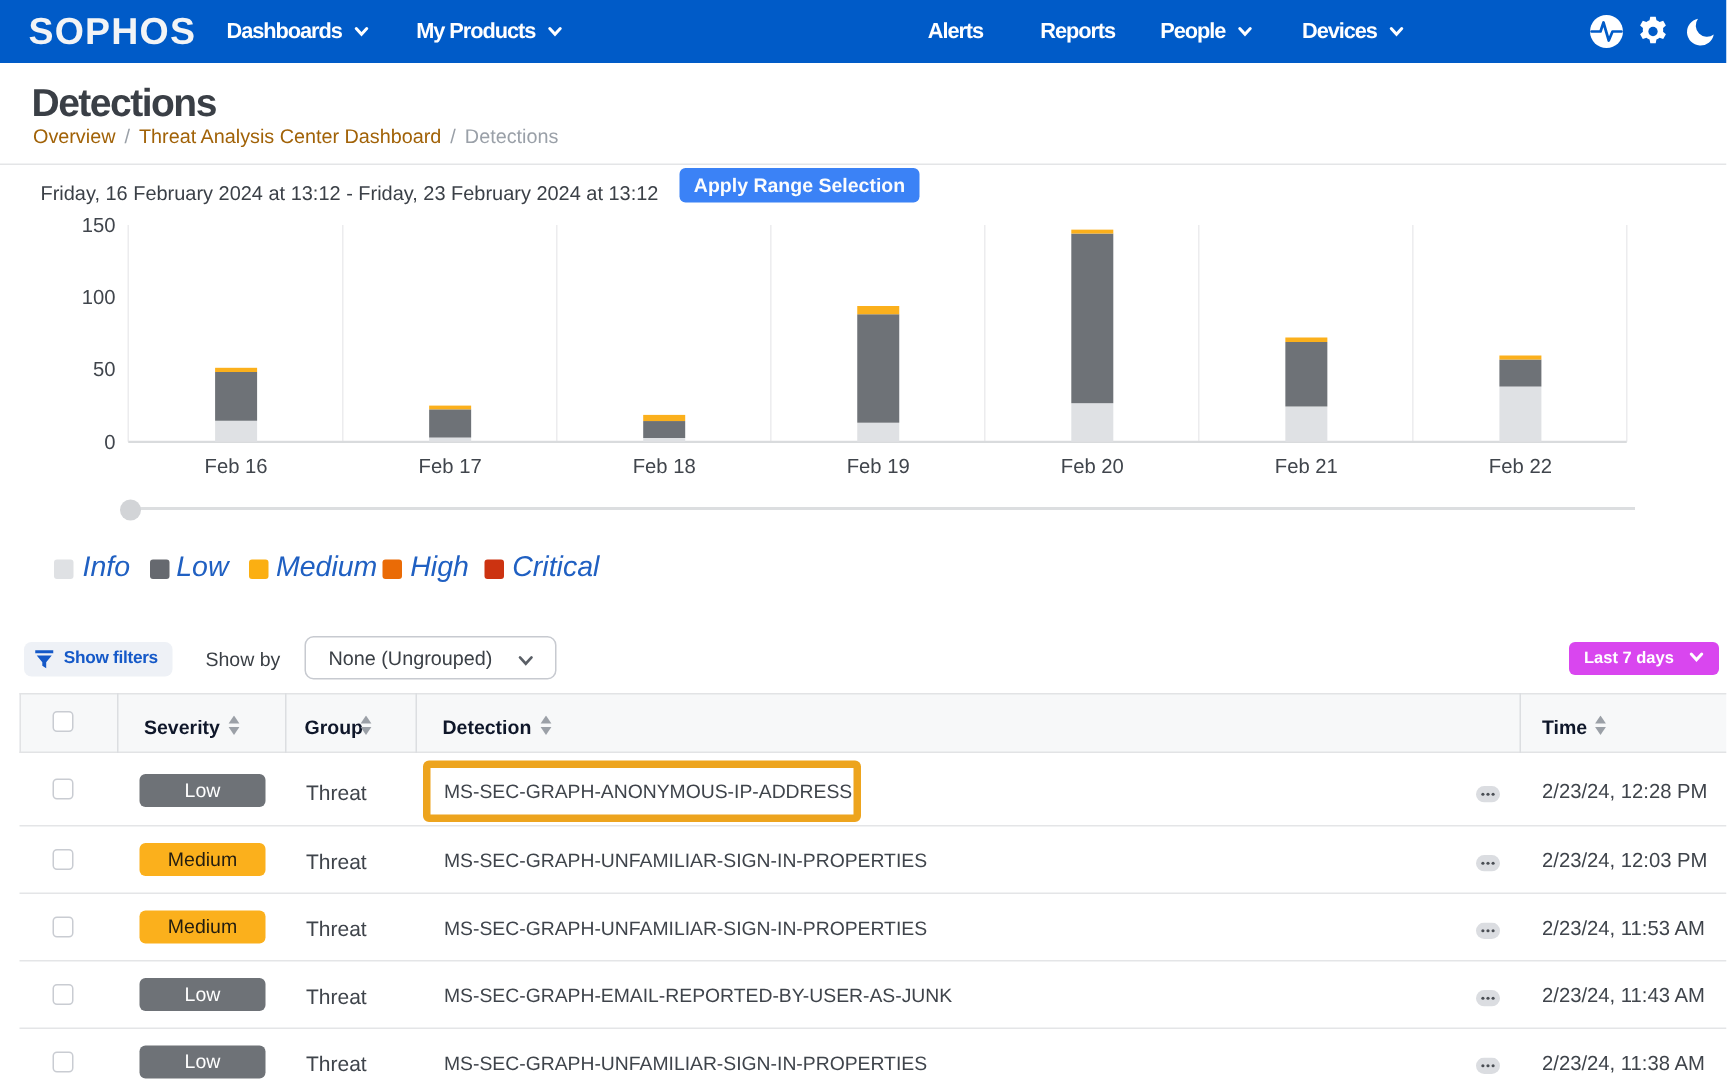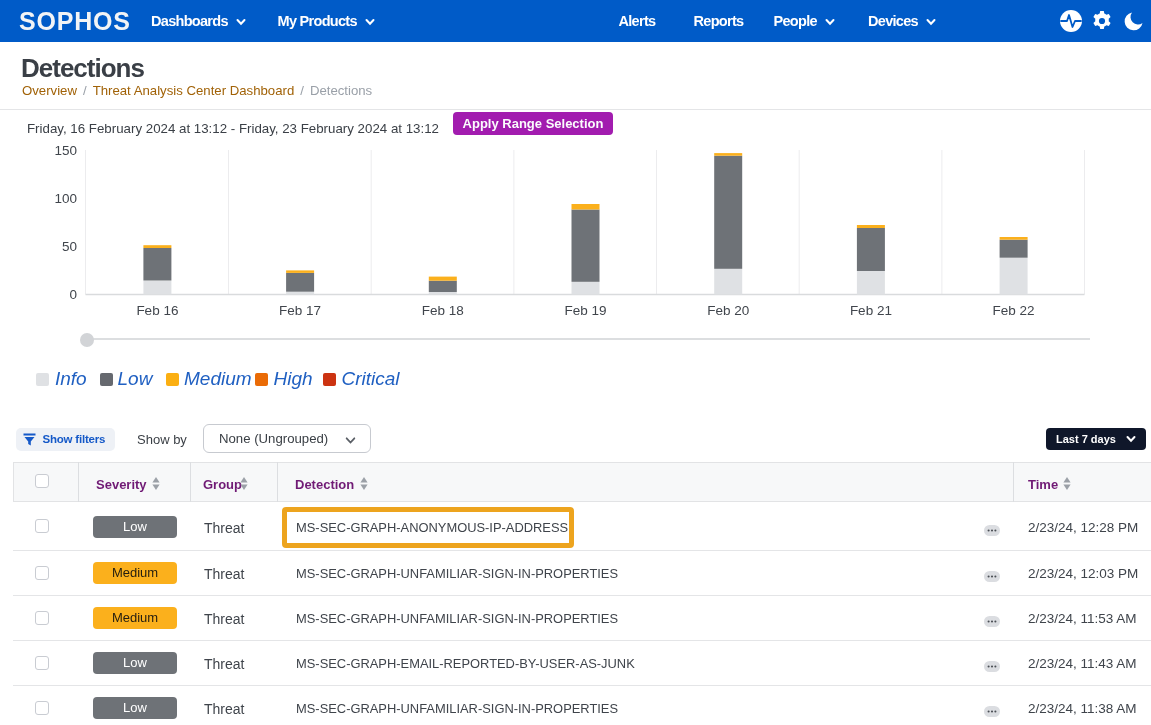--- a/index.html
+++ b/index.html
@@ -17,41 +17,41 @@
 
   
   #h1 { position:absolute; left:21px; top:53px; font-size:26px; font-weight:bold; color:#3a3f46; letter-spacing:-1px;}
   #crumbs { position:absolute; left:22px; top:83px; font-size:13.2px; color:#9aa0a8; }
   #crumbs a { color:#a16207; text-decoration:none; }
   #crumbs .sl { margin:0 6px; color:#9aa0a8; }
   #hr1 { position:absolute; left:0; top:109px; width:1151px; height:1px; background:#e4e5e7; }
 
   
   #daterange { position:absolute; left:27px; top:120.5px; font-size:13.3px; color:#3b4047; }
-  #applybtn { position:absolute; left:453px; top:112px; width:160px; height:23px; background:#a21caf;
+  #applybtn { position:absolute; left:453px; top:112px; width:160px; height:23px; background:#3b82f6;
     border-radius:4px; color:#fbfcfd; font-size:13px; font-weight:bold; text-align:center; line-height:23px; }
 
   
   .lg-sq { position:absolute; top:372.5px; width:13px; height:13px; border-radius:2px; }
   .lg-tx { position:absolute; top:371px; font-size:19px; line-height:16px; color:#2060c2;font-style:italic; }
 
   
   #showfilters { position:absolute; left:15.5px; top:428px; width:99.5px; height:23px; background:#eef1f6;
     border-radius:5px; color:#1559c8; font-size:11.5px; font-weight:bold; letter-spacing:-0.2px; line-height:23px; }
   #groupby { position:absolute; left:137px; top:432px; font-size:13px; color:#3a3f45; }
   #select { position:absolute; left:203px; top:424px; width:168px; height:29px; border:1px solid #c7cad0;
     border-radius:6px; background:#fff; font-size:13.2px; color:#3b4046; line-height:27px; padding-left:15px; }
-  #last7 { position:absolute; left:1046px; top:428px; width:100px; height:22px; background:#0f172a;
+  #last7 { position:absolute; left:1046px; top:428px; width:100px; height:22px; background:#d946ef;
     border-radius:4px; color:#fff; font-size:11px; font-weight:bold; line-height:22px; text-align:center; }
 
   
   #thead { position:absolute; left:13px; top:462px; width:1138px; height:40px; background:#f7f8f9;
     border-top:1px solid #e2e3e5; border-bottom:1px solid #e2e3e5; border-left:1px solid #e2e3e5;}
   .vline { position:absolute; top:462px; width:1px; height:40px; background:#dcdee1; }
-  .th { position:absolute; font-size:13px; font-weight:bold; color:#701a75; top:477px;text-align:center; }
+  .th { position:absolute; font-size:13px; font-weight:bold; color:#0f172a; top:477px;text-align:center; }
   .sort { position:absolute; top:477px; width:8px; height:13px; }
   .row { position:absolute; left:13px; width:1138px; border-bottom:1px solid #e4e5e7; }
   .cb { position:absolute; left:35px; width:14px; height:14px; border:1.5px solid #c9ccd2;
     border-radius:3px; background:#fff; }
   .badge { position:absolute; left:93px; width:84px; height:22px; border-radius:4px;
     font-size:13px; text-align:center; line-height:22px; }
   .b-low { background:#6e7277; color:#fff; }
   .b-med { background:#fbb01c; color:#231d10; }
   .ttype { position:absolute; left:204px; font-size:14px; color:#3f444b; }
   .det { position:absolute; left:296px; font-size:12.9px; color:#3f444b; letter-spacing:0px; }

